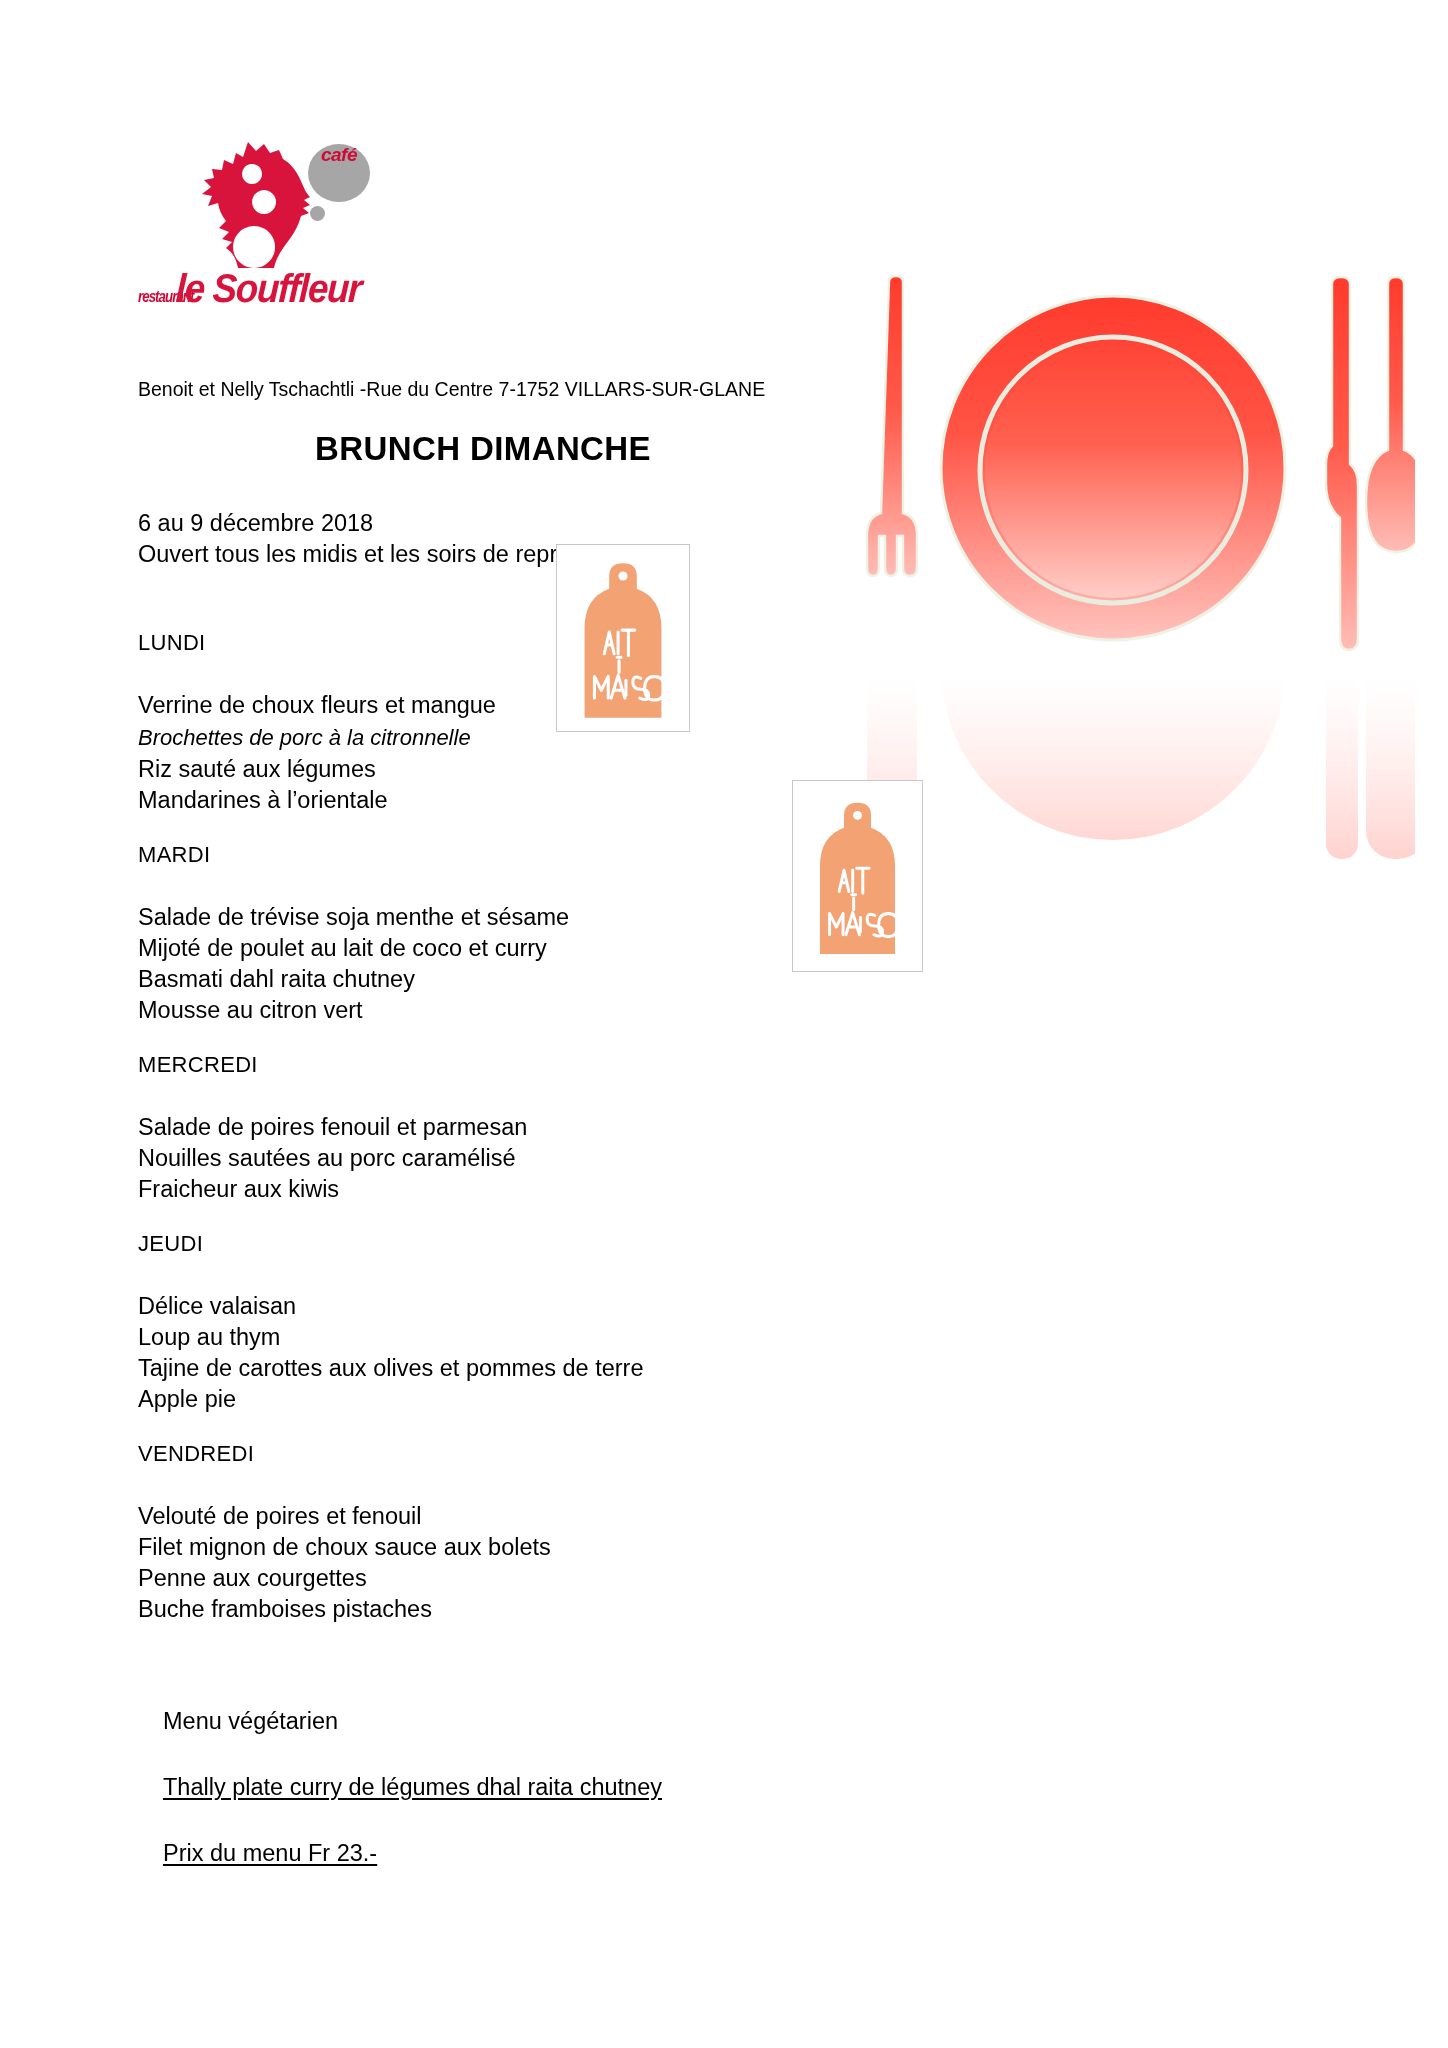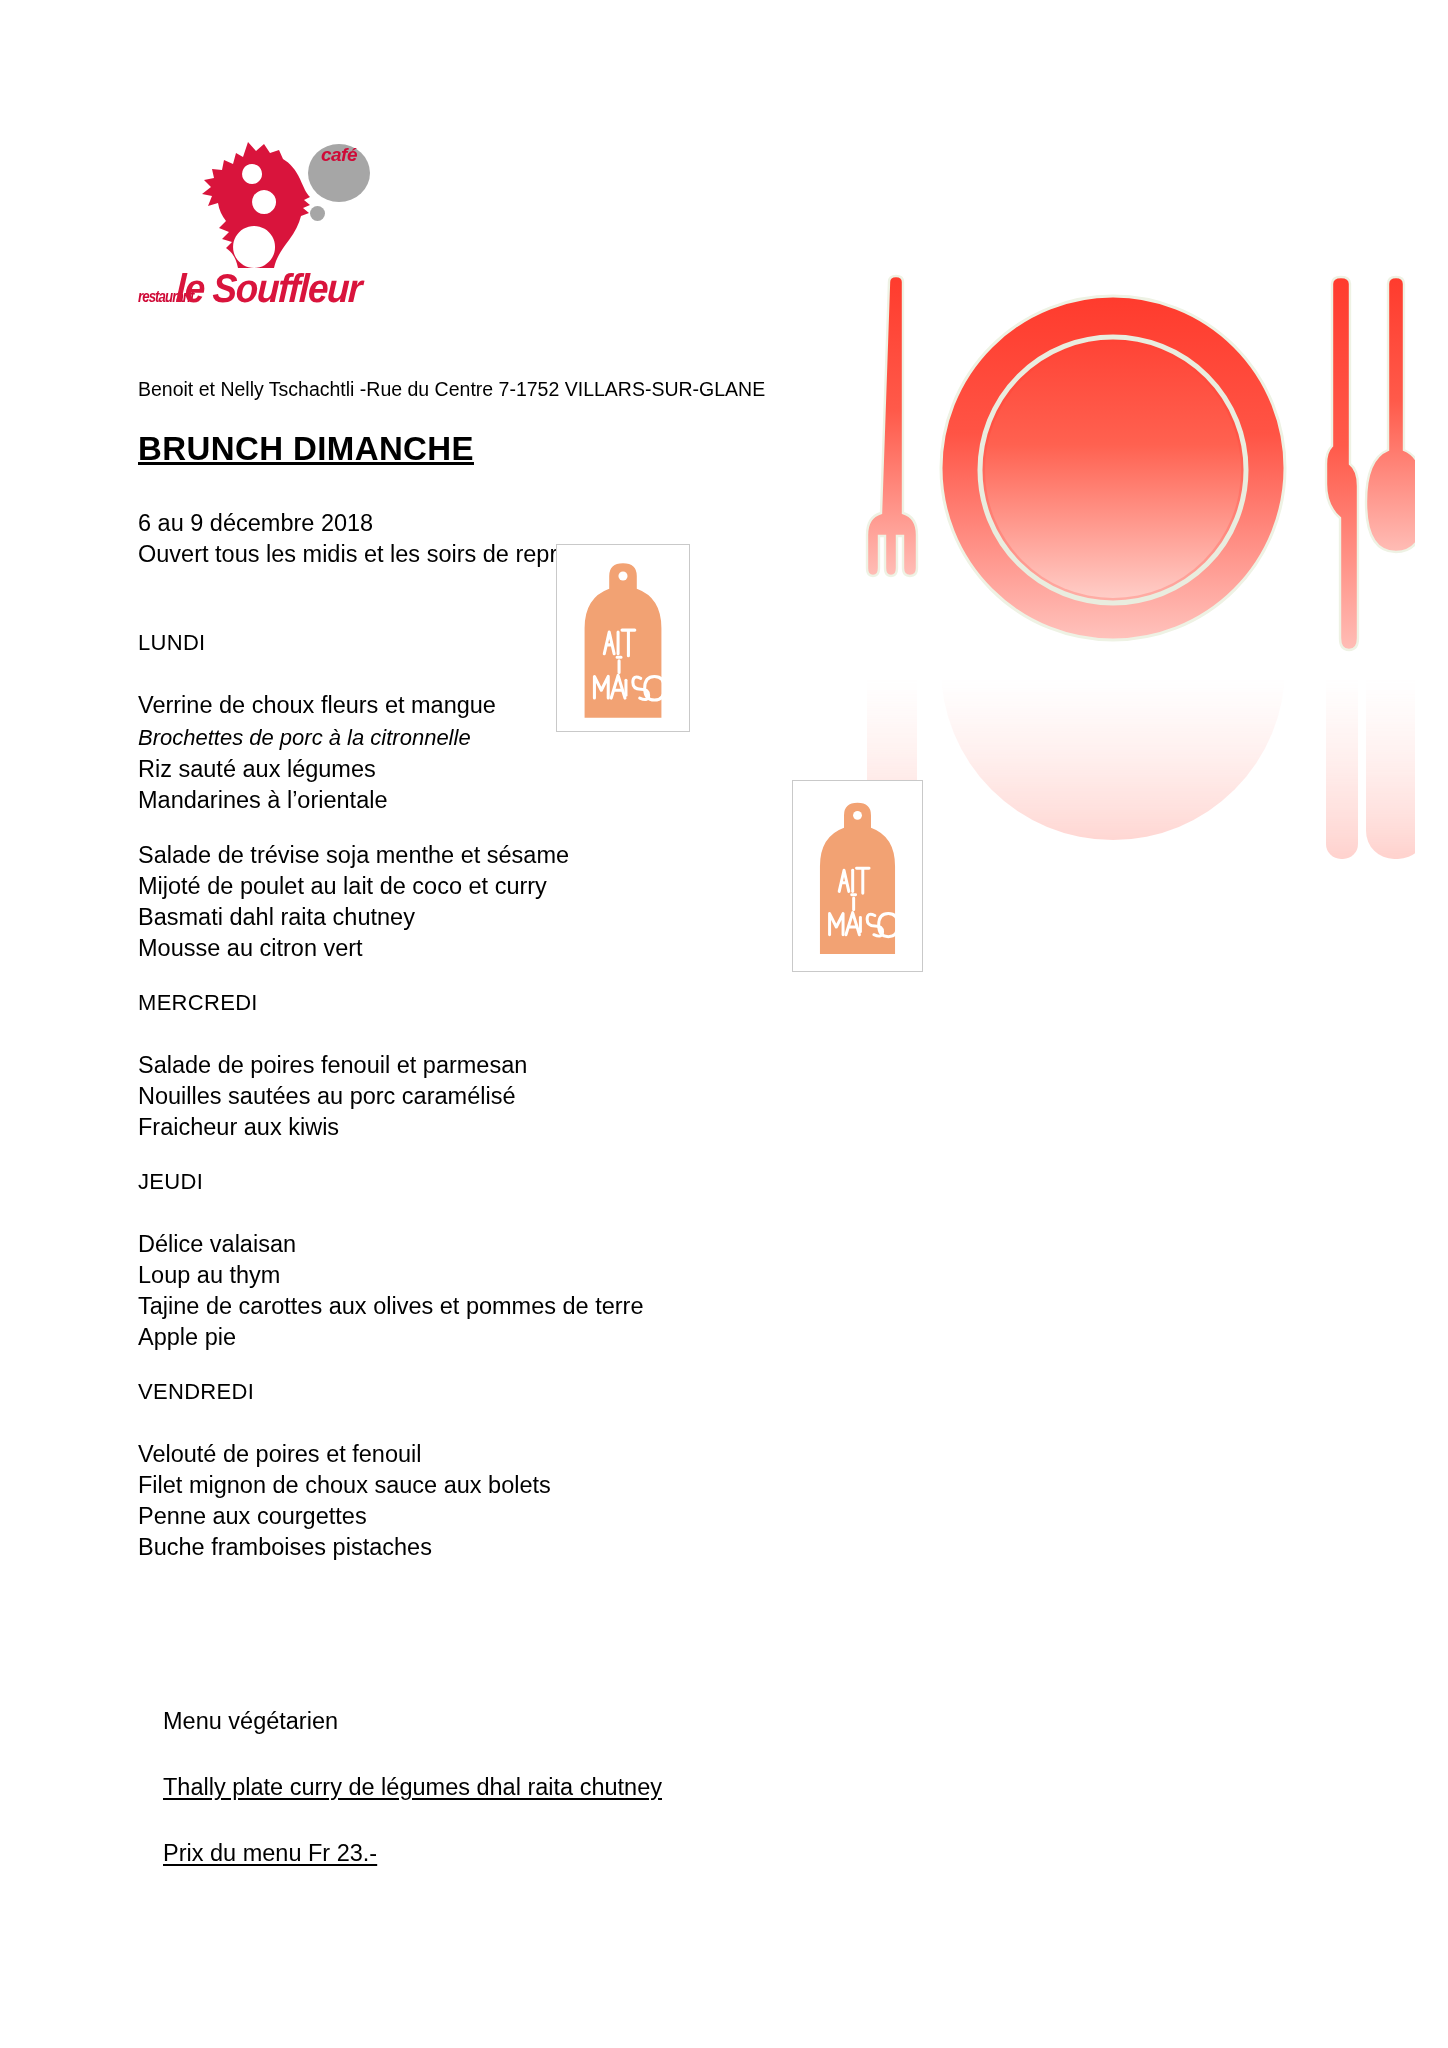--- a/index.html
+++ b/index.html
@@ -120,24 +120,24 @@
     top: 378px;
     left: 0;
     font-size: 19.5px;
     white-space: nowrap;
   }
   #doc-title {
     position: absolute;
     top: 430px;
     left: 0;
     width: 690px;
+    text-align: center;
     font-size: 33px;
     font-weight: bold;
     letter-spacing: 0.4px;
-    text-decoration: underline;
   }
   #date-block {
     position: absolute;
     top: 508px;
     left: 0;
   }
   .plain-line {
     font-size: 23.5px;
     line-height: 31px;
     white-space: nowrap;
@@ -326,20 +326,21 @@
 
   <div id="days-block">
       <div class="day-section">
         <div class="day-heading">LUNDI</div>
         <div class="dish-line">Verrine de choux fleurs et mangue</div>
         <div class="dish-line big">Brochettes de porc à la citronnelle</div>
         <div class="dish-line">Riz sauté aux légumes</div>
         <div class="dish-line">Mandarines à l’orientale</div>
       </div>
       <div class="day-section">
+        <div class="day-heading">MARDI</div>
         <div class="dish-line">Salade de trévise soja menthe et sésame</div>
         <div class="dish-line">Mijoté de poulet au lait de coco et curry</div>
         <div class="dish-line">Basmati dahl raita chutney</div>
         <div class="dish-line">Mousse au citron vert</div>
       </div>
       <div class="day-section">
         <div class="day-heading">MERCREDI</div>
         <div class="dish-line">Salade de poires fenouil et parmesan</div>
         <div class="dish-line">Nouilles sautées au porc caramélisé</div>
         <div class="dish-line">Fraicheur aux kiwis</div>

